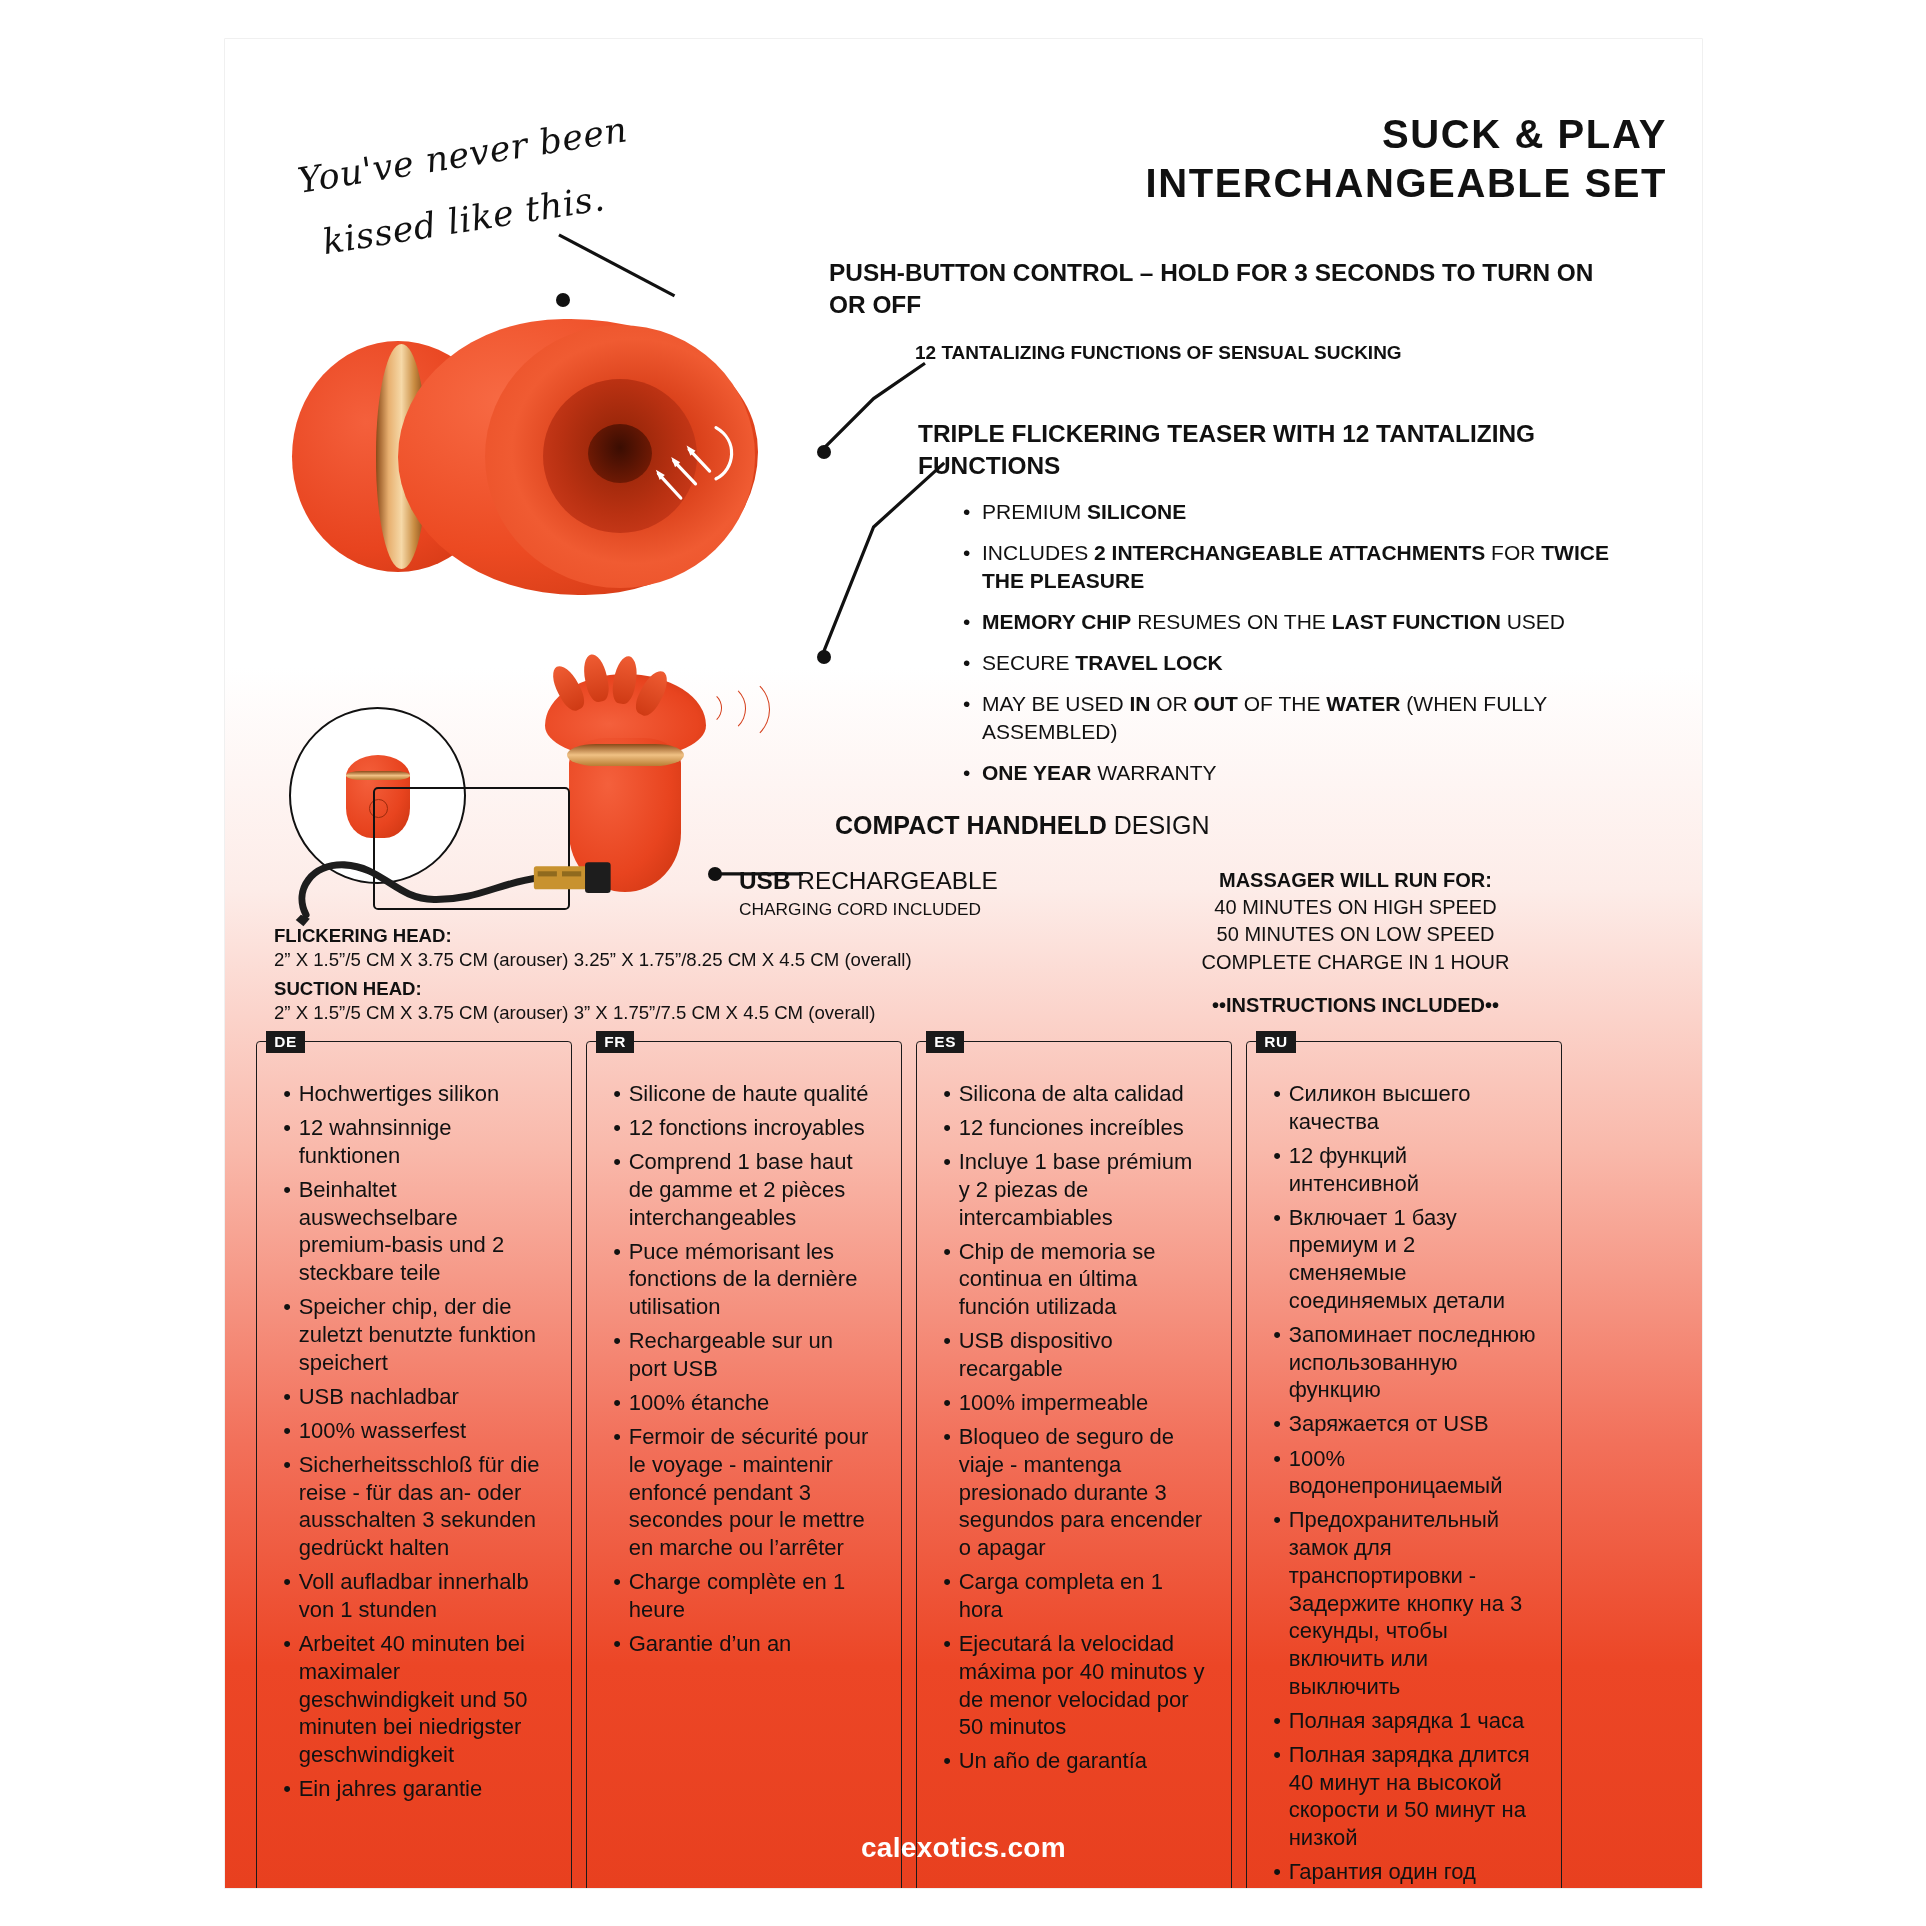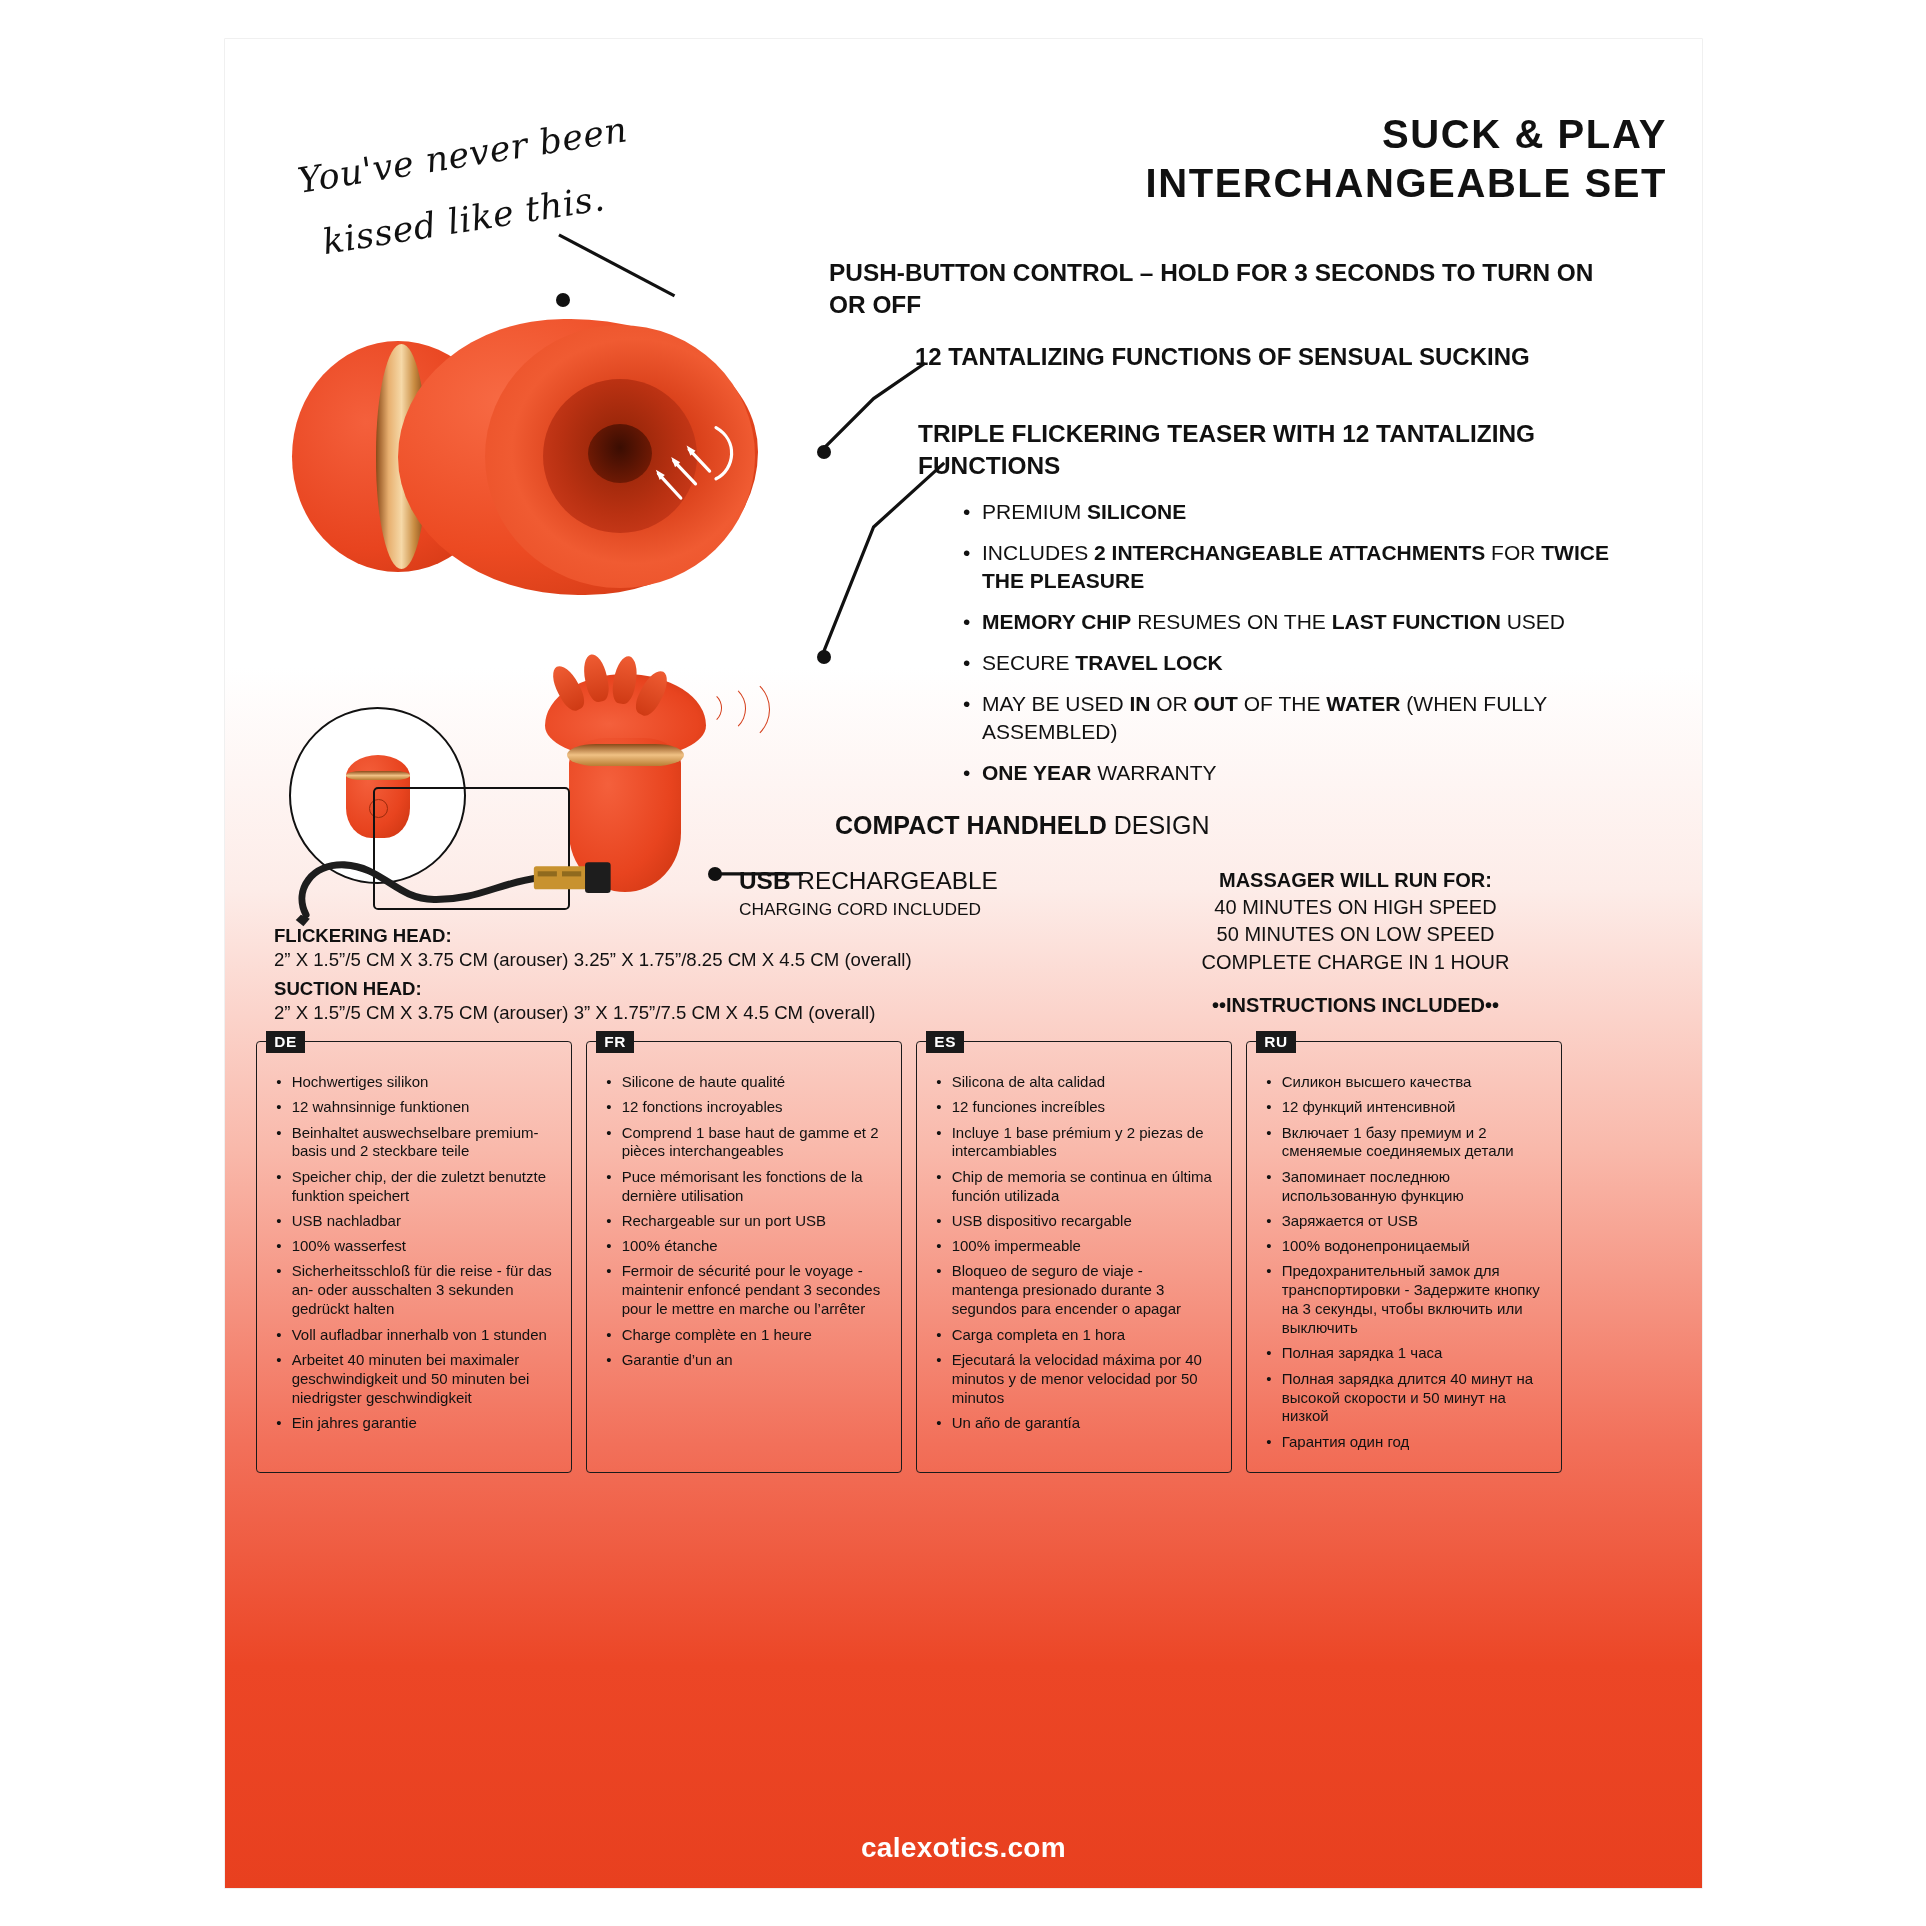--- a/index.html
+++ b/index.html
@@ -62,21 +62,21 @@
   
   .feat {
     position: absolute;
     color: #111;
     font-size: 23px;
     line-height: 1.30;
   }
   .feat b { font-weight: bold; }
 
   #feat-push { left: 604px; top: 218px; width: 790px; font-size: 24.4px; font-weight: 600;}
-  #feat-12   { left: 690px; top: 302px; width: 706px; font-size: 24px; font-weight: 600;}
+  #feat-12   { left: 690px; top: 302px; width: 706px; font-size: 19px; font-weight: 600;}
   #feat-trip { left: 693px; top: 379px; width: 706px; font-size: 24.4px; font-weight: 600;}
 
   #bullets {
     position: absolute;
     left: 738px;
     top: 459px;
     width: 648px;
     color: #111;
     font-size: 21px;
     line-height: 1.30;
@@ -158,24 +158,24 @@
     top: -11px;
     background: #1a1a1a;
     color: #ffffff;
     font-size: 15.4px;
     font-weight: bold;
     padding: 1.9px 8.3px 2.6px 8.3px;
     letter-spacing: 0.6px;
   }
   .lang-list {
     list-style: none;
-    margin: 9px;
+    margin: 16px;
     padding: 0;
     color: #111;
-    font-size: 15px;
+    font-size: 22px;
     line-height: 1.26;
   }
   .lang-list li {
     position: relative;
     padding-left: 16.7px;
     margin-bottom: 6.4px;
   }
   .lang-list li:before {
     content: "•";
     position: absolute;

